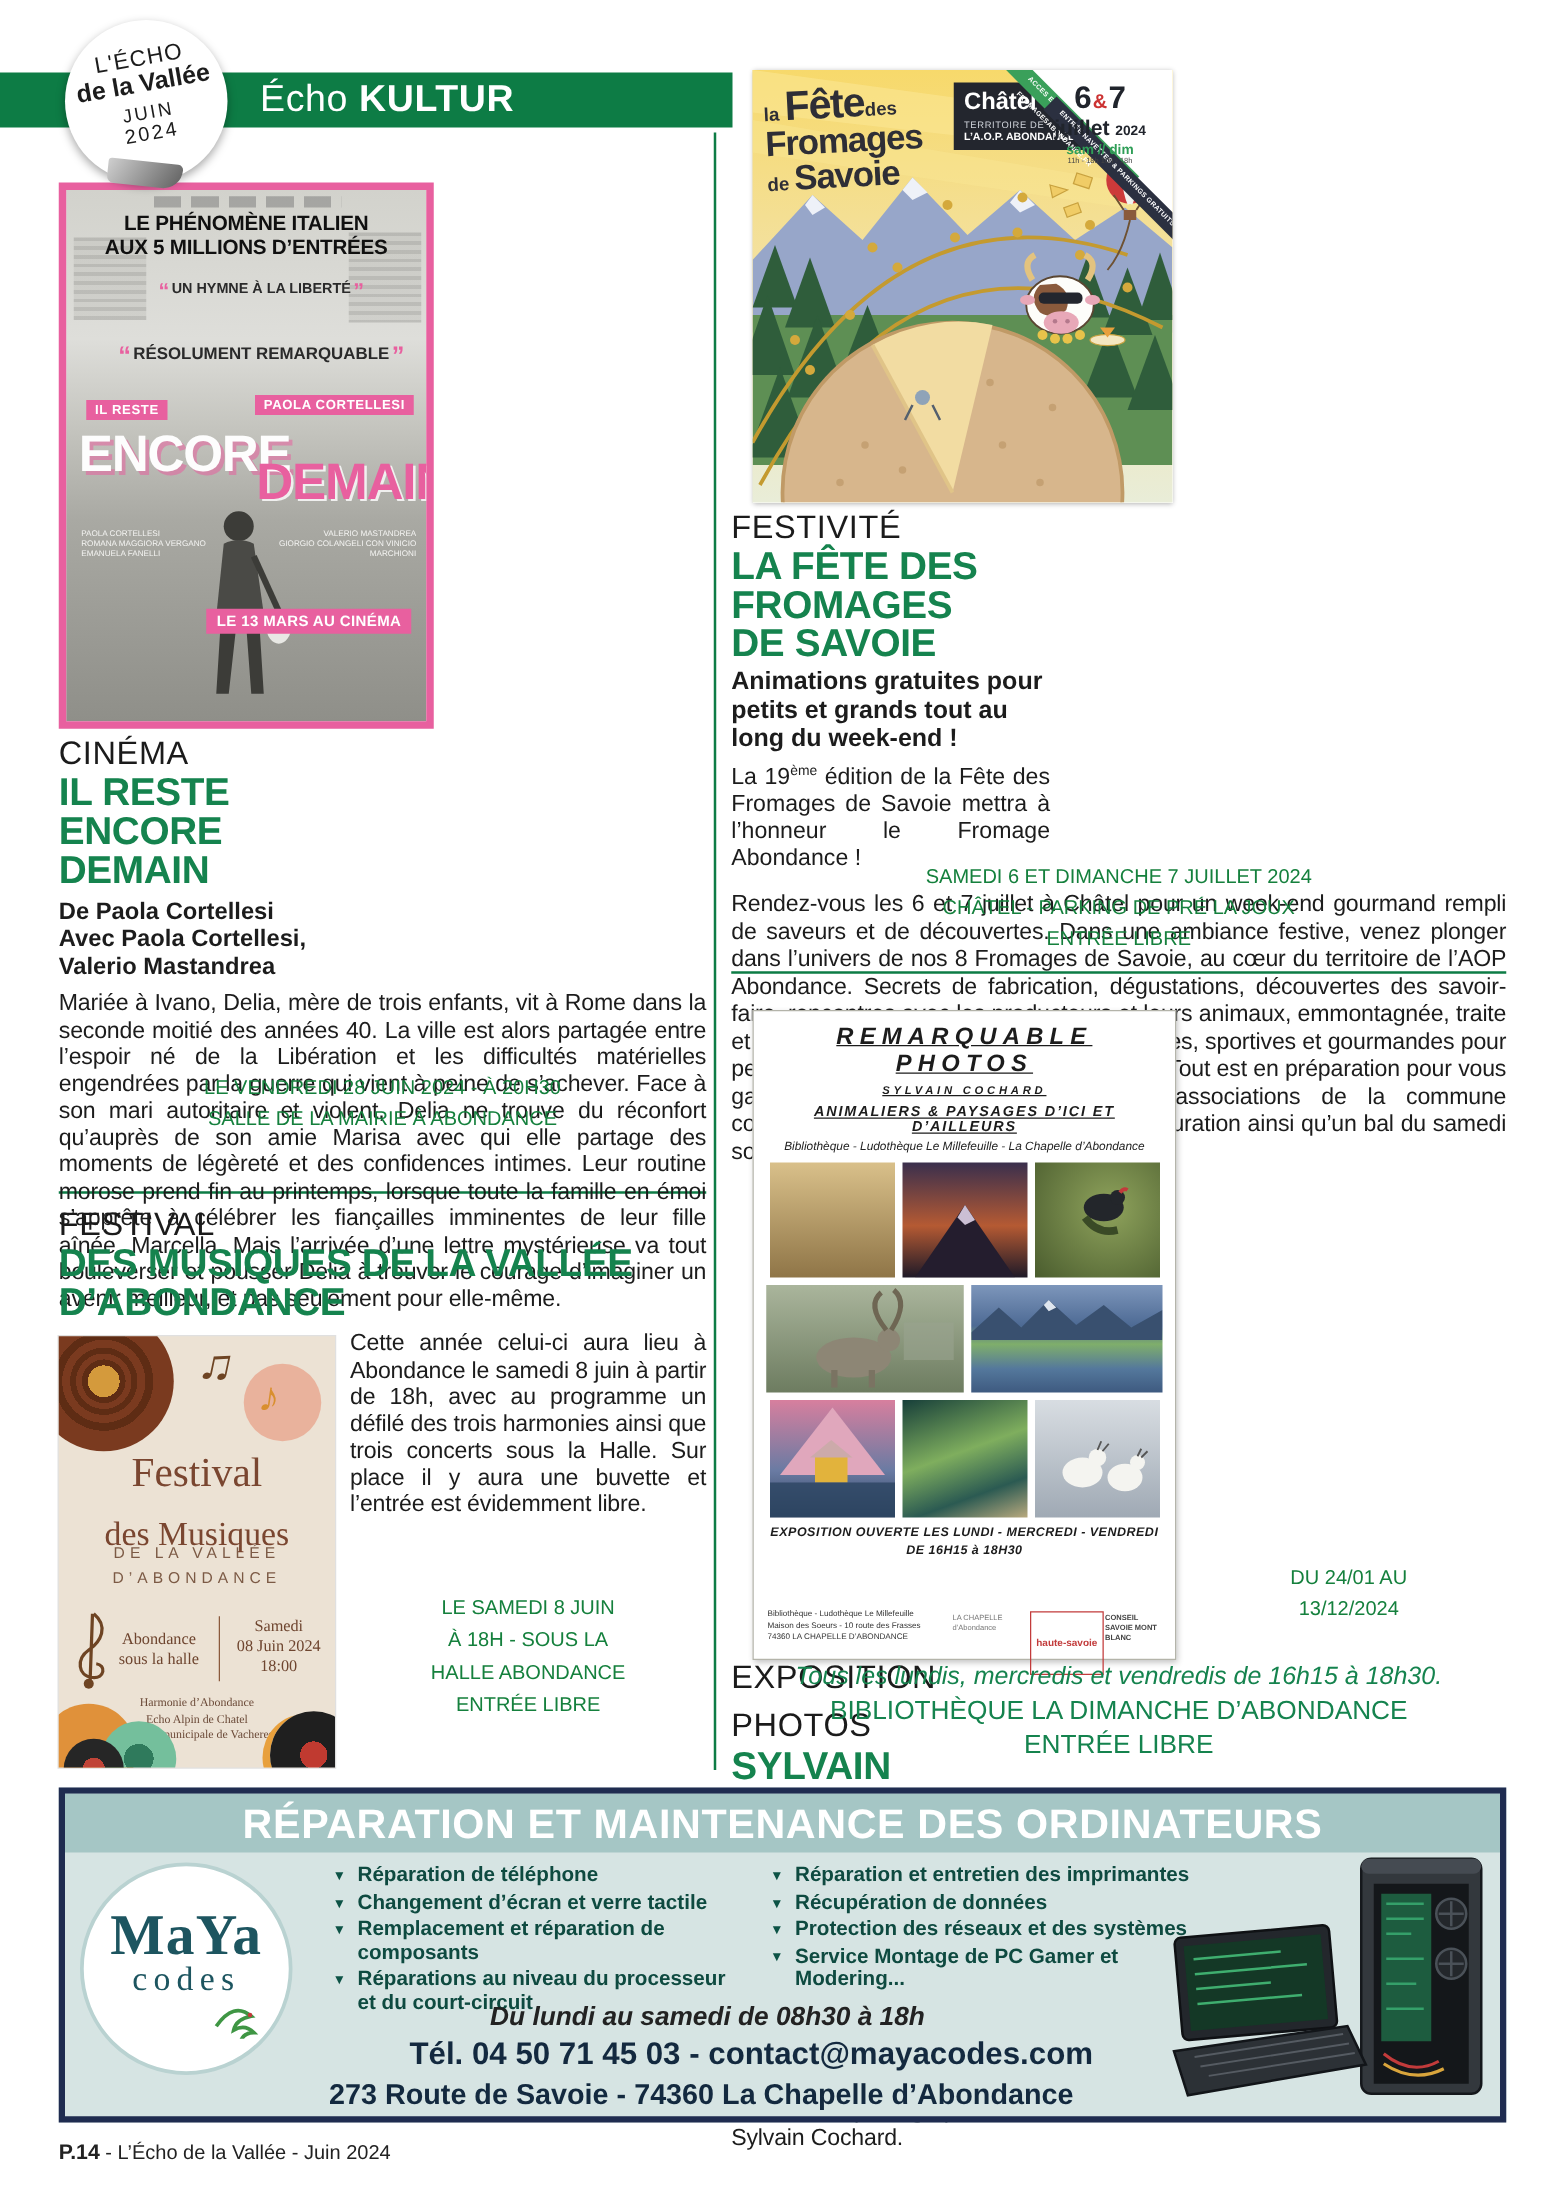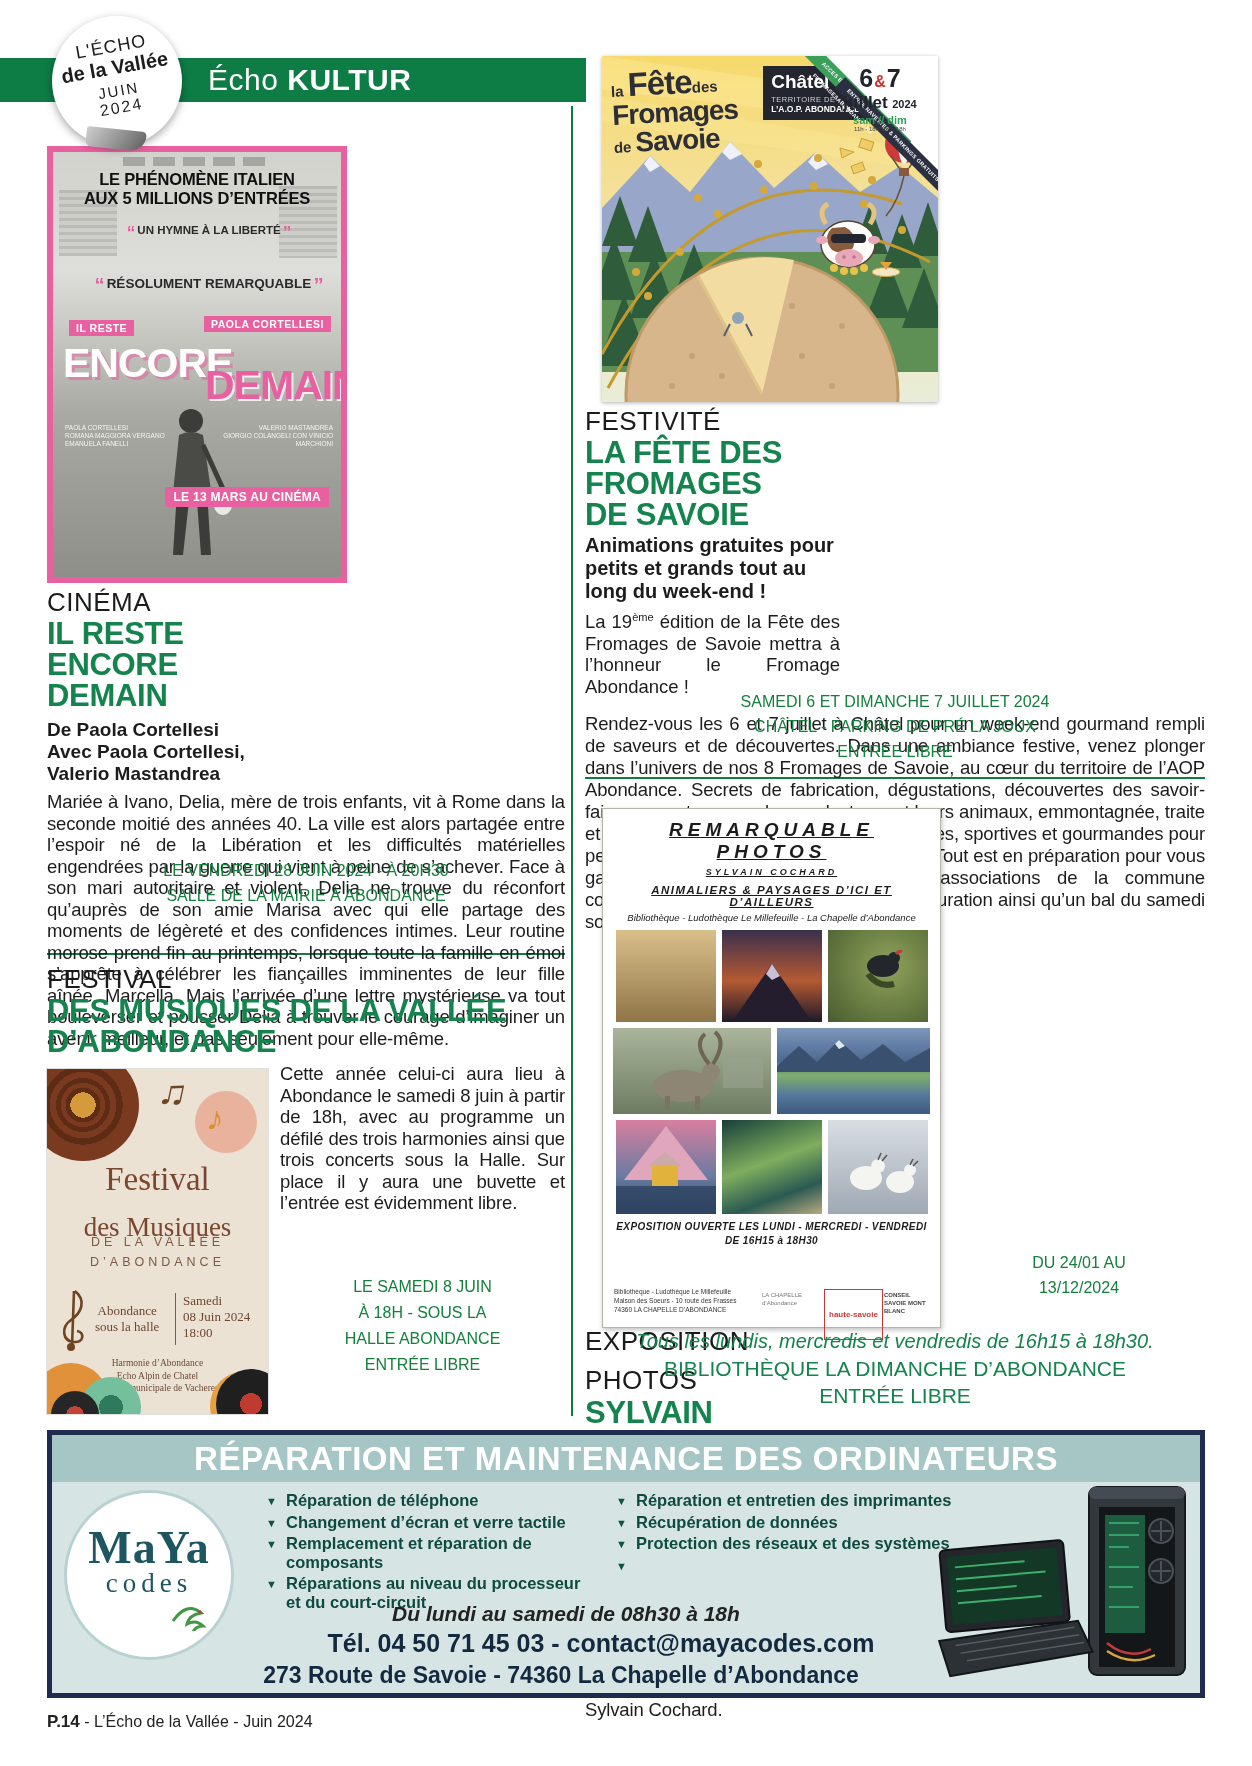--- a/index.html
+++ b/index.html
@@ -73,21 +73,21 @@
      radial-gradient(circle at 50% 50%, #d49a3c 0 16%, #5e2c14 16% 22%, #7a3a1f 22% 28%, #5e2c14 28% 34%, #7a3a1f 34% 42%, #5e2c14 42% 50%, #7a3a1f 50% 100%);}
   .note{font-size:38px;color:#6e4423;}
   .scallop{border-radius:50%;background:#e9b29c;}
   .fser{font-family:"Liberation Serif",serif;color:#7a4630;text-align:center;}
   .ft-1{font-size:33px;}
   .ft-2{font-size:27px;margin-top:13px;}
   .ft-sub{font-family:"Liberation Sans",sans-serif;font-size:12.5px;letter-spacing:4px;color:#7c5a45;}
   .fp-row{position:absolute;left:0;right:0;top:222px;height:60px;font-family:"Liberation Serif",serif;color:#6e452f;}
   .fp-where{position:absolute;left:48px;top:12px;font-size:13px;text-align:center;line-height:16px;}
   .fp-sep{position:absolute;left:128px;top:2px;width:1px;height:52px;background:#8a5a3c;}
-  .fp-when{position:absolute;left:136px;top:2px;font-size:13px;text-align:left;line-height:16px;width:80px;}
+  .fp-when{position:absolute;left:136px;top:2px;font-size:13px;text-align:center;line-height:16px;width:80px;}
   .fp-groups{position:absolute;left:0;right:0;top:288px;text-align:center;font-family:"Liberation Serif",serif;
              font-size:9.5px;line-height:12.5px;color:#6b4a38;}
   .fes-dates{left:233px;right:0;top:308px;line-height:26px;}
 
   
   .fromages{left:585px;top:44px;width:620px;height:733px;}
   .cposter{float:left;width:336px;height:346px;margin:12px 12px 6px 17px;position:relative;overflow:hidden;
            background:linear-gradient(180deg,#f7d96b 0%,#f3e1a0 45%,#e9edd8 100%);box-shadow:0 1px 4px rgba(0,0,0,.3);}
   .fromages .side{width:255px;}
   .fromages .gtitle{width:205px;}
@@ -515,21 +515,21 @@
     <div class="ad-col c1">
       <div class="ad-li"><span class="tri">▼</span><span>Réparation de téléphone</span></div>
       <div class="ad-li"><span class="tri">▼</span><span>Changement d’écran et verre tactile</span></div>
       <div class="ad-li"><span class="tri">▼</span><span>Remplacement et réparation de composants</span></div>
       <div class="ad-li"><span class="tri">▼</span><span>Réparations au niveau du processeur et du court-circuit</span></div>
     </div>
     <div class="ad-col c2">
       <div class="ad-li"><span class="tri">▼</span><span>Réparation et entretien des imprimantes</span></div>
       <div class="ad-li"><span class="tri">▼</span><span>Récupération de données</span></div>
       <div class="ad-li"><span class="tri">▼</span><span>Protection des réseaux et des systèmes</span></div>
-      <div class="ad-li"><span class="tri">▼</span></div>
+      <div class="ad-li"><span class="tri">▼</span><span>Service Montage de PC Gamer et Modering...</span></div>
     </div>
     <div class="ad-pcs">
       <svg width="255" height="200" viewBox="0 0 255 200">
         <rect x="152" y="4" width="96" height="188" rx="8" fill="#33383d" stroke="#15181c" stroke-width="2"></rect>
         <rect x="152" y="4" width="96" height="12" rx="6" fill="#454b52"></rect>
         <rect x="162" y="24" width="76" height="160" fill="#14171a"></rect>
         <rect x="168" y="32" width="40" height="118" fill="#1d5c3f"></rect>
         <path d="M172,40 h30 M172,52 h30 M172,64 h20 M172,84 h30 M172,104 h24 M172,124 h30" stroke="#35a06a" stroke-width="2"></path>
         <circle cx="224" cy="48" r="12" fill="#23272b" stroke="#4a5158" stroke-width="2"></circle>
         <path d="M224,38 v20 M214,48 h20" stroke="#4a5158" stroke-width="2"></path>

